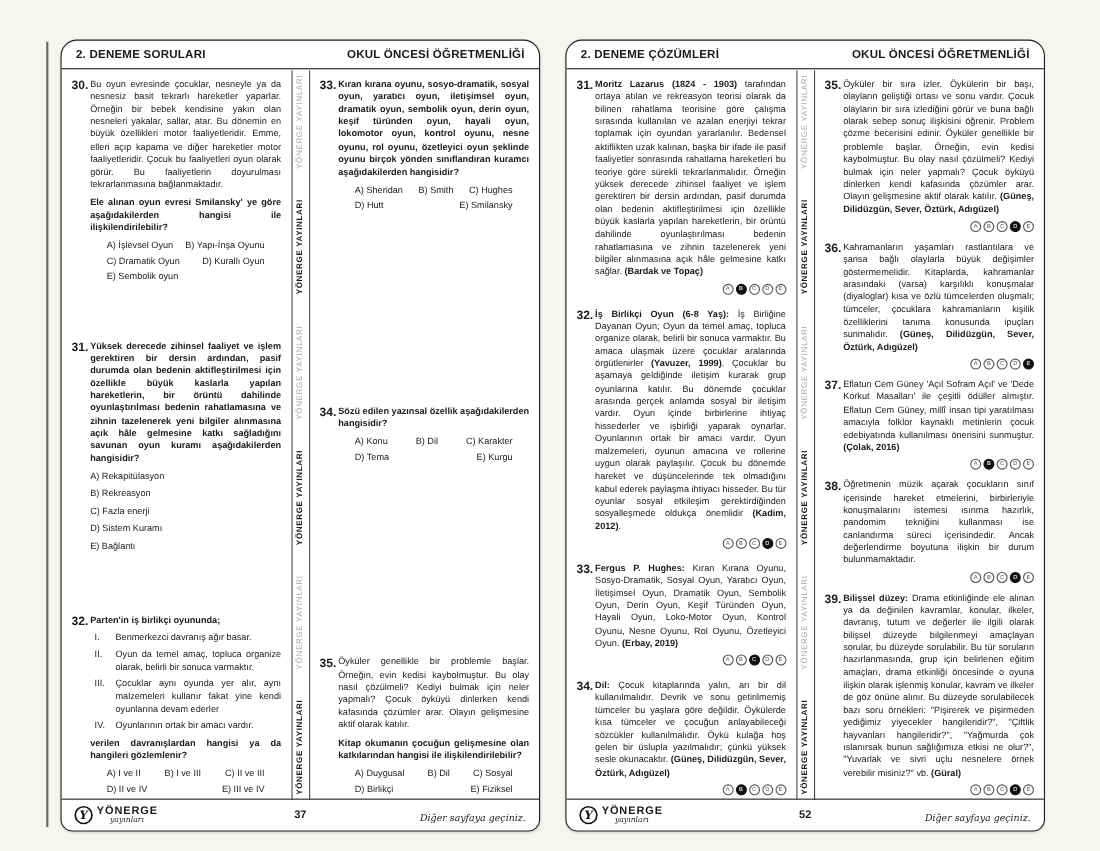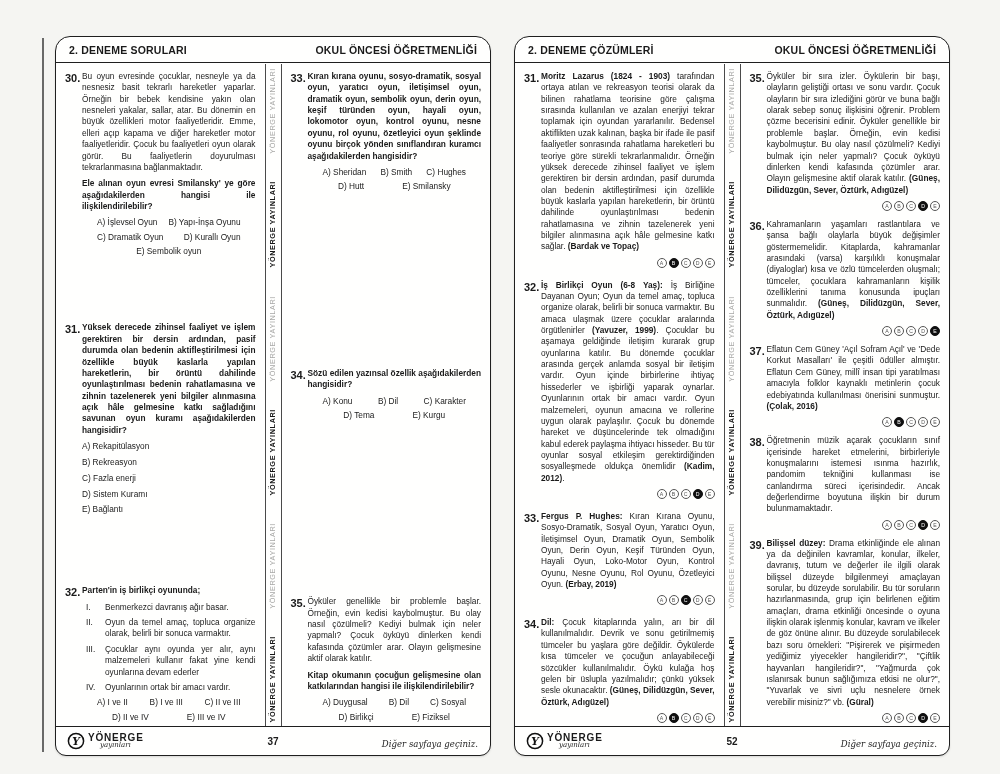--- a/index.html
+++ b/index.html
@@ -47,21 +47,21 @@
              font-family:"DejaVu Serif",serif;color:#222;}
   
   .q{position:relative;padding-left:17px;font-size:8.3px;line-height:1.37;text-align:justify;}
   .qnum{position:absolute;left:0;top:0;font-weight:bold;font-size:11px;}
   .q p{margin:0 0 5px;}
   .b{font-weight:bold;}
   .roman-item{display:flex;margin:0 0 4px;padding-left:4px;}
   .roman-label{flex:none;width:19px;}
   .roman-text{flex:1;text-align:justify;}
   .opt-row{display:flex;justify-content:space-between;margin:3px 15px 0;white-space:nowrap;}
-  .opt-row.center{justify-content:center;gap:38px;}
+  .opt-row.center{justify-content:space-between;gap:38px;}
   .opt-line{margin:0 0 4.5px;text-align:left;}
   .ans-row{display:flex;justify-content:flex-end;gap:2px;margin-top:5px;}
   .ans-c{width:8px;height:8px;flex:none;border:.9px solid #555;border-radius:50%;
          font-size:5.2px;line-height:8px;text-align:center;color:#555;}
   .ans-c.filled{background:#101010;border-color:#101010;color:#fff;}
 </style>
 </head>
 <body>
 
 <div class="scan-edge"></div>
@@ -110,20 +110,21 @@
             <span class="roman-text">Oyun da temel amaç, topluca organize olarak, belirli bir sonuca varmaktır.</span>
           </div>
           <div class="roman-item">
             <span class="roman-label">III.</span>
             <span class="roman-text">Çocuklar aynı oyunda yer alır, aynı malzemeleri kullanır fakat yine kendi oyunlarına devam ederler</span>
           </div>
           <div class="roman-item">
             <span class="roman-label">IV.</span>
             <span class="roman-text">Oyunlarının ortak bir amacı vardır.</span>
           </div>
+          <p><span class="b">verilen davranışlardan hangisi ya da hangileri gözlemlenir?</span></p>
           <div class="opt-row">
             <span>A) I ve II</span>
             <span>B) I ve III</span>
             <span>C) II ve III</span>
           </div>
           <div class="opt-row center">
             <span>D) II ve IV</span>
             <span>E) III ve IV</span>
           </div>
         </div>

